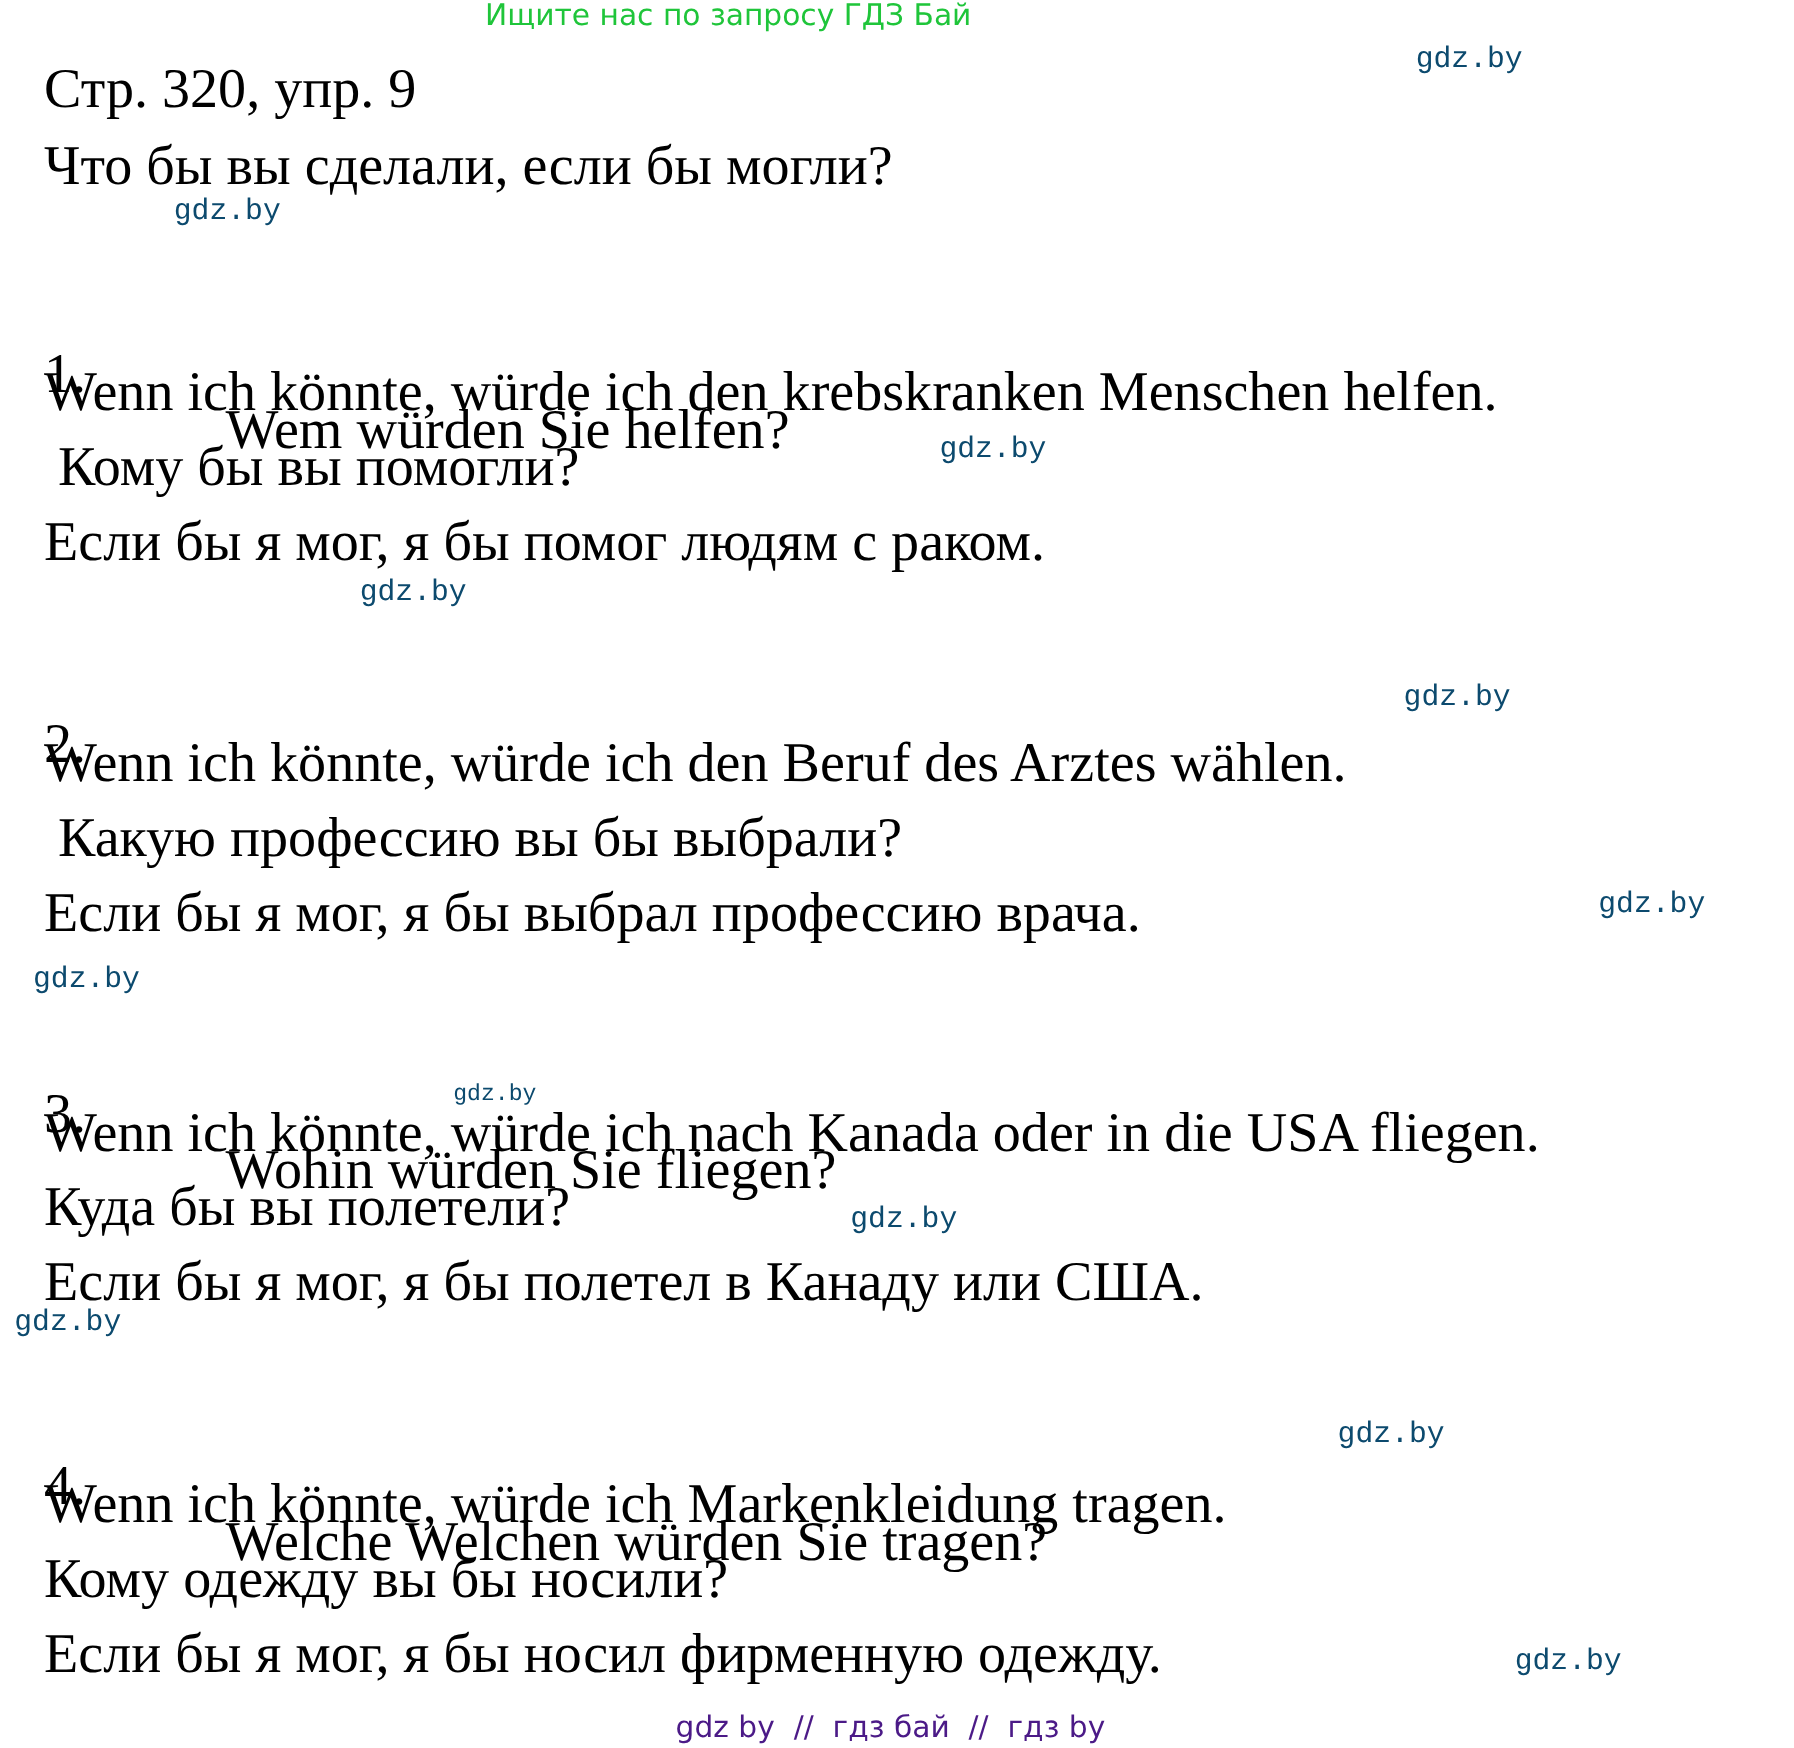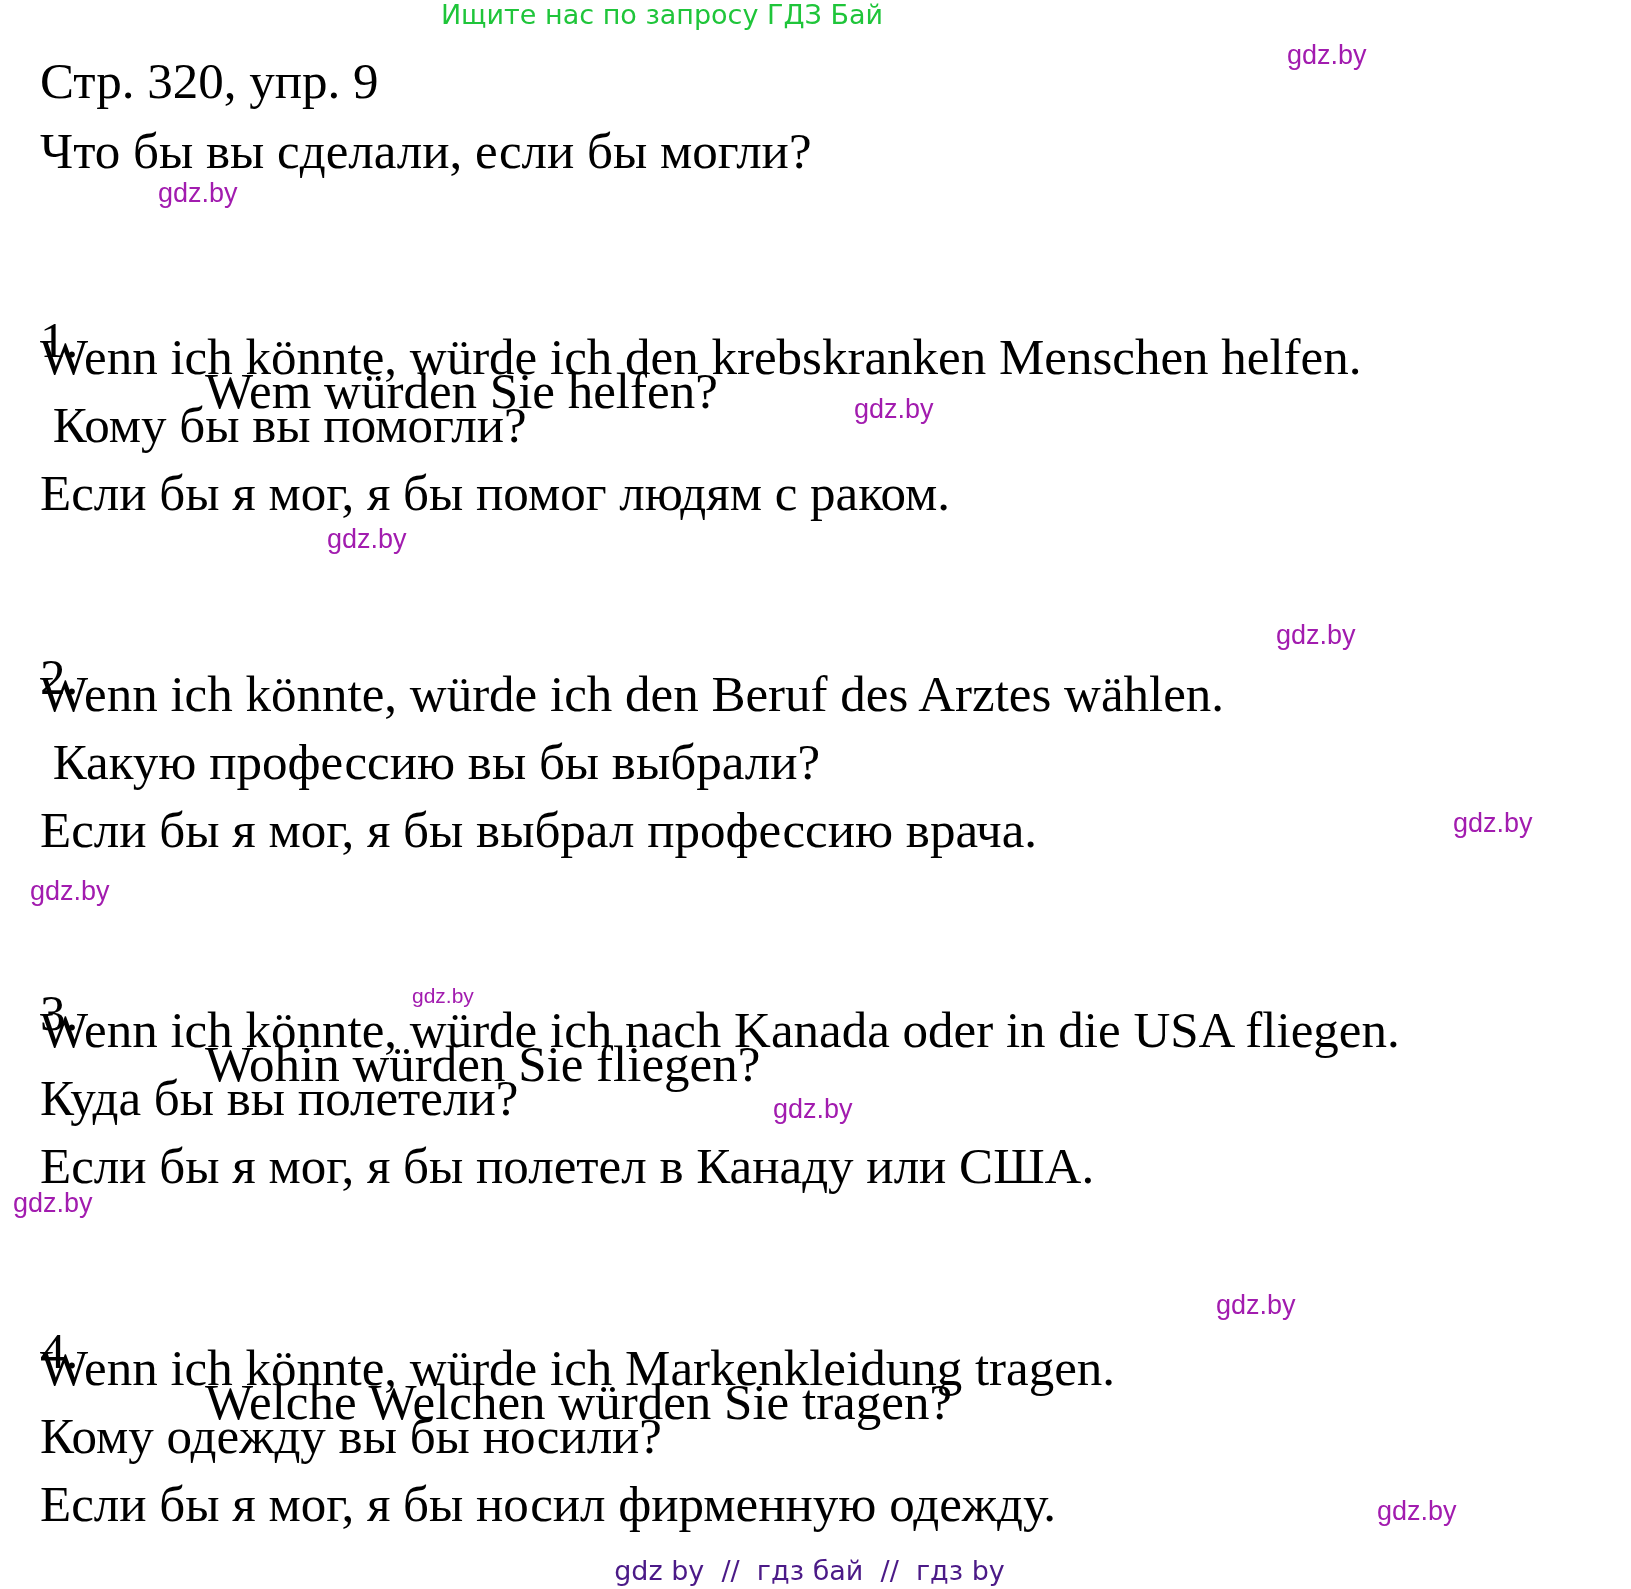--- a/index.html
+++ b/index.html
@@ -6,22 +6,22 @@
     body { width: 1631px; height: 1589px; position: relative; overflow: hidden; }
     .line {
       position: absolute; left: 40px; white-space: pre;
       font-family: "Liberation Serif", "DejaVu Serif", serif;
       font-size: 51px; color: #000; line-height: 1;
     }
     .num { position: absolute; left: 40px; }
     .q { position: absolute; left: 205px; }
     .wm {
       position: absolute; white-space: pre;
-      font-family: Liberation Sans, sans-serif;
-      font-size: 27px; color: #a21caf; line-height: 1;
+      font-family: Liberation Mono, monospace;
+      font-size: 27px; color: #0c4a6e; line-height: 1;
     }
     .wm.small { font-size: 21px; }
     .banner {
       position: absolute; left: 0; width: 1324px; top: 0px; text-align: center;
       font-family: "DejaVu Sans", "Liberation Sans", sans-serif;
       font-size: 27px; line-height: 30px;
     }
     .footer {
       position: absolute; left: 0; width: 1619px; top: 1555px; text-align: center;
       font-family: "DejaVu Sans", "Liberation Sans", sans-serif;

